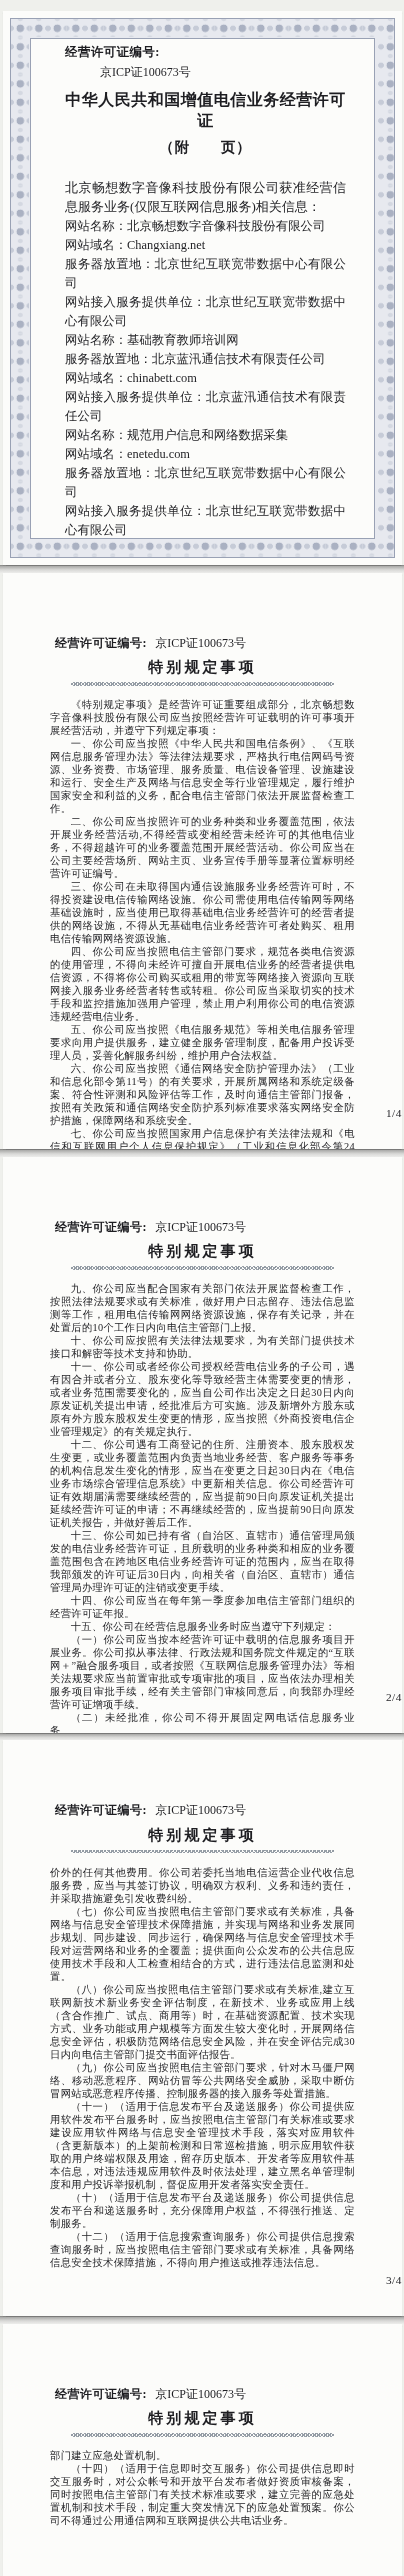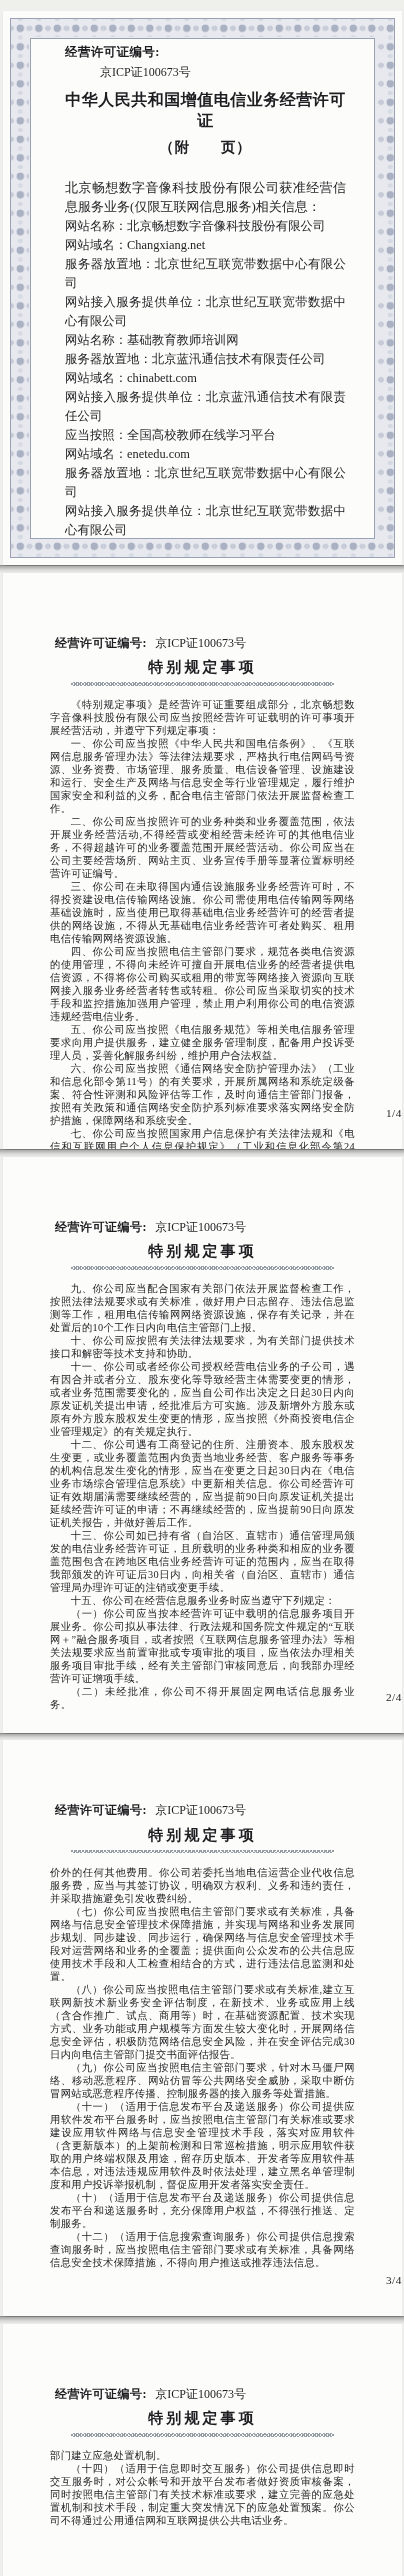--- a/index.html
+++ b/index.html
@@ -111,21 +111,21 @@
           <div class="cover-entry">网站接入服务提供单位：北京世纪互联宽带数据中心有限公司</div>
 
           <div class="cover-entry">网站名称：基础教育教师培训网</div>
 
           <div class="cover-entry">服务器放置地：北京蓝汛通信技术有限责任公司</div>
 
           <div class="cover-entry">网站域名：chinabett.com</div>
 
           <div class="cover-entry">网站接入服务提供单位：北京蓝汛通信技术有限责任公司</div>
 
-          <div class="cover-entry">应当按照：全国高校教师在线学习平台</div>
+          <div class="cover-entry">网站名称：规范用户信息和网络数据采集</div>
 
           <div class="cover-entry">网站域名：enetedu.com</div>
 
           <div class="cover-entry">服务器放置地：北京世纪互联宽带数据中心有限公司</div>
 
           <div class="cover-entry">网站接入服务提供单位：北京世纪互联宽带数据中心有限公司</div>
         </div>
     </div>
   </div>
   <div class="gap"></div>
@@ -172,20 +172,21 @@
         <p class="para">九、你公司应当配合国家有关部门依法开展监督检查工作，按照法律法规要求或有关标准，做好用户日志留存、违法信息监测等工作，租用电信传输网网络资源设施，保存有关记录，并在处置后的10个工作日内向电信主管部门上报。</p>
 
         <p class="para">十、你公司应按照有关法律法规要求，为有关部门提供技术接口和解密等技术支持和协助。</p>
 
         <p class="para">十一、你公司或者经你公司授权经营电信业务的子公司，遇有因合并或者分立、股东变化等导致经营主体需要变更的情形，或者业务范围需要变化的，应当自公司作出决定之日起30日内向原发证机关提出申请，经批准后方可实施。涉及新增外方股东或原有外方股东股权发生变更的情形，应当按照《外商投资电信企业管理规定》的有关规定执行。</p>
 
         <p class="para">十二、你公司遇有工商登记的住所、注册资本、股东股权发生变更，或业务覆盖范围内负责当地业务经营、客户服务等事务的机构信息发生变化的情形，应当在变更之日起30日内在《电信业务市场综合管理信息系统》中更新相关信息。你公司经营许可证有效期届满需要继续经营的，应当提前90日向原发证机关提出延续经营许可证的申请；不再继续经营的，应当提前90日向原发证机关报告，并做好善后工作。</p>
 
         <p class="para">十三、你公司如已持有省（自治区、直辖市）通信管理局颁发的电信业务经营许可证，且所载明的业务种类和相应的业务覆盖范围包含在跨地区电信业务经营许可证的范围内，应当在取得我部颁发的许可证后30日内，向相关省（自治区、直辖市）通信管理局办理许可证的注销或变更手续。</p>
 
+        <p class="para">十四、你公司应当在每年第一季度参加电信主管部门组织的经营许可证年报。</p>
 
         <p class="para">十五、你公司在经营信息服务业务时应当遵守下列规定：</p>
 
         <p class="para">（一）你公司应当按本经营许可证中载明的信息服务项目开展业务。你公司拟从事法律、行政法规和国务院文件规定的“互联网＋”融合服务项目，或者按照《互联网信息服务管理办法》等相关法规要求应当前置审批或专项审批的项目，应当依法办理相关服务项目审批手续，经有关主管部门审核同意后，向我部办理经营许可证增项手续。</p>
 
         <p class="para">（二）未经批准，你公司不得开展固定网电话信息服务业务。</p>
 
       </div>
     <div class="page-num">2/4</div>
   </div>

